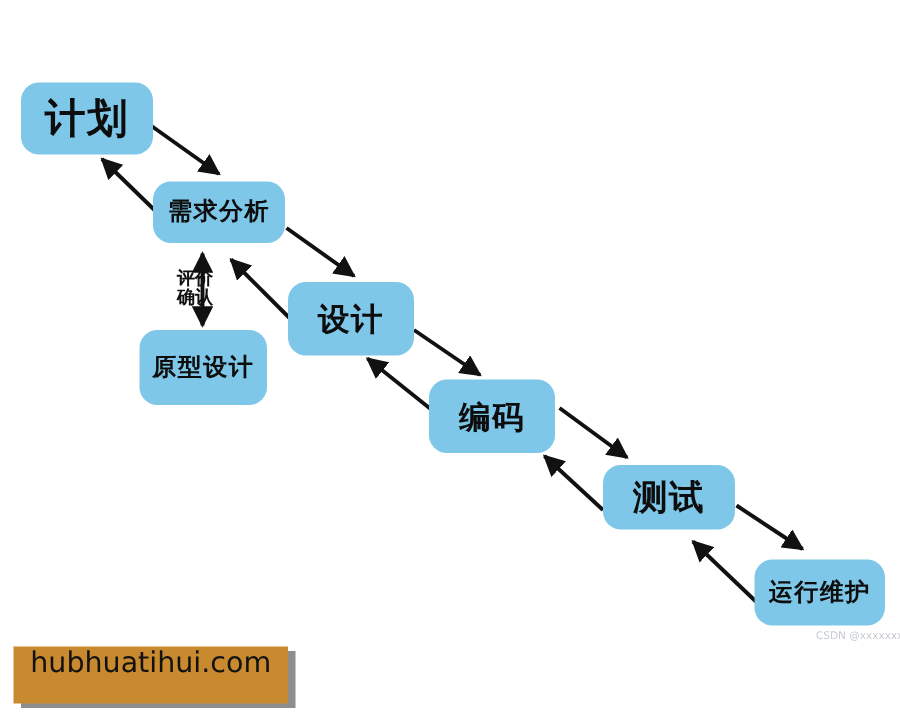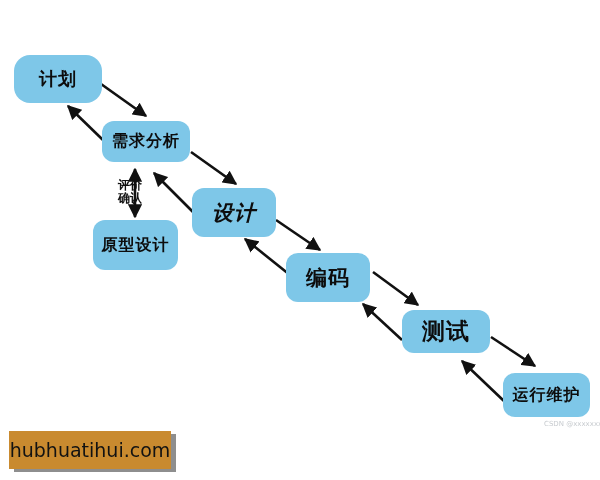--- a/index.html
+++ b/index.html
@@ -14,37 +14,37 @@
   .node{
     position:absolute;
     background:#7ec7e8;
     border-radius:12px;
     display:flex;align-items:center;justify-content:center;
     color:#0d0d0d;
     font-weight:bold;
     letter-spacing:1px;
     box-sizing:border-box;
   }
-  .node-plan        {left:14px;  top:55px;  width:88px; height:48px; font-size:18px;border-radius:16px;}
+  .node-plan        {left:14px;  top:55px;  width:88px; height:48px; font-size:27px;}
   .node-requirements{left:102px; top:121px; width:88px; height:41px; font-size:16px;}
-  .node-design      {left:192px; top:188px; width:84px; height:49px; font-size:21px;font-style:italic;}
+  .node-design      {left:192px; top:188px; width:84px; height:49px; font-size:21px;}
   .node-coding      {left:286px; top:253px; width:84px; height:49px; font-size:21px;}
   .node-testing     {left:402px; top:310px; width:88px; height:43px; font-size:23px;}
   .node-maintenance {left:503px; top:373px; width:87px; height:44px; font-size:16px;}
   .node-prototype   {left:93px;  top:220px; width:85px; height:50px; font-size:16px;}
   .eval-label{
     position:absolute;left:102px;top:179px;
     font-size:12px;font-weight:bold;color:#111;
     line-height:13px;text-align:left;white-space:nowrap;margin-left:16px;
   }
   .site-watermark{
-    position:absolute;left:9px;top:431px;width:162px;height:38px;
+    position:absolute;left:9px;top:431px;width:183px;height:38px;
     background:#c98a2f;
     box-shadow:5px 3px 0 #8e8e8e;
-    display:flex;align-items:center;justify-content:center;
+    display:flex;align-items:flex-start;justify-content:center;
     font-size:19px;color:#121212;
   }
   .corner-watermark{
     position:absolute;left:544px;top:420px;
     font-size:7px;color:#c7cbcf;
     filter:blur(0.4px);
     white-space:nowrap;
   }
 </style>
 </head>

